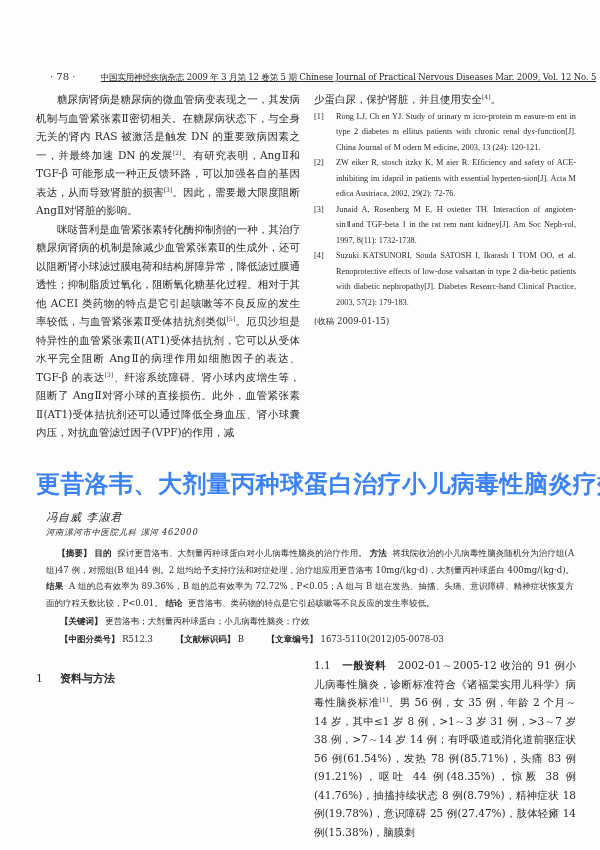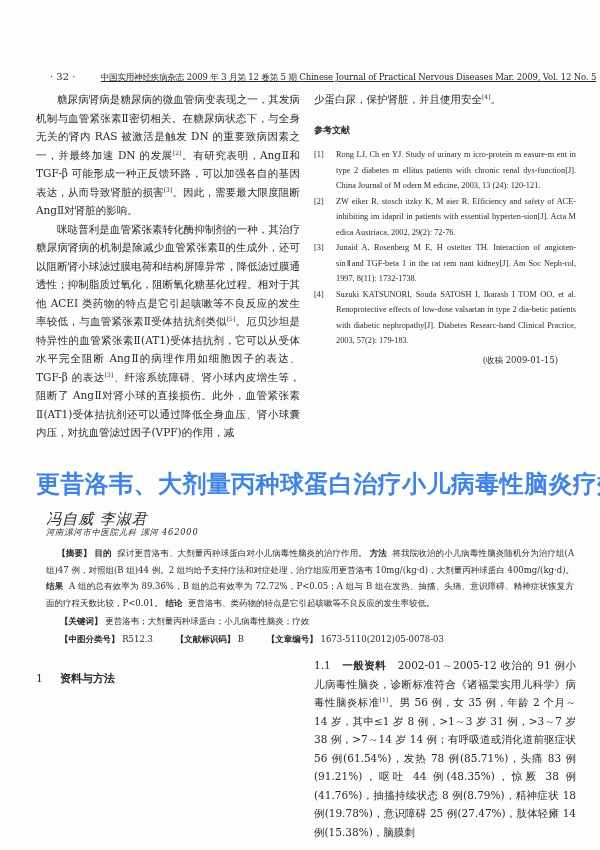--- a/index.html
+++ b/index.html
@@ -16,50 +16,49 @@
   .running-header .jr { text-decoration: underline; text-decoration-thickness: 0.5px; letter-spacing: -0.15px; }
   .col { font-size: 10.5px; line-height: 18.5px; text-align: justify; }
   .col p { margin: 0; text-indent: 2em; }
   .sec-head { font-weight: bold; font-family: "DejaVu Sans", "Liberation Sans", sans-serif; font-size: 11px; }
   .sec-head .num { font-weight: normal; display: inline-block; width: 24px; font-family: "DejaVu Serif", serif; }
   sup { font-size: 6px; vertical-align: super; line-height: 0; }
   .refs-title { font-weight: bold; font-family: "DejaVu Sans", sans-serif; font-size: 9px; margin: 12px 0 8px 0; }
   .ref { font-family: "Liberation Serif", serif; font-size: 8.3px; line-height: 15.5px; display: flex; }
   .ref .rn { width: 22px; flex: none; }
   .ref .rt { flex: 1; text-align: justify; }
-  .received { font-size: 8.5px; text-align: right; padding-right: 18px; margin-top: 2px; }
+  .received { font-size: 8.5px; padding-right: 18px; margin-top: 2px; }
   .title {
     left: 36px; top: 468px; width: 540px;
     font-family: "DejaVu Sans", "Liberation Sans", sans-serif; font-weight: bold;
     font-size: 24px; letter-spacing: 0.4px; color: #3b82f6; white-space: nowrap;
   }
-  .authors { left: 46px; top: 510px; font-size: 15px; font-style: italic; letter-spacing: 1px; }
+  .authors { left: 46px; top: 510px; font-size: 11px; font-style: italic; letter-spacing: 1px; }
   .affil { left: 46px; top: 527px; font-size: 8.3px; font-style: italic; letter-spacing: 0.8px; }
   .abstract { left: 46px; top: 545px; width: 528px; font-size: 8.5px; line-height: 16.5px; text-align: justify; }
   .abstract .lbl { font-weight: bold; font-family: "DejaVu Sans", sans-serif; }
   .meta-line { left: 60px; font-size: 8.5px; white-space: nowrap; }
   .meta-line .lbl { font-weight: bold; font-family: "DejaVu Sans", sans-serif; }
   .meta-line .gap { display: inline-block; width: 20px; }
 </style>
 </head>
 <body>
 
 <div class="abs running-header">
-  <span class="pg">· 32 ·</span>
+  <span class="pg">· 78 ·</span>
   <span class="jr">中国实用神经疾病杂志 2009 年 3 月第 12 卷第 5 期   Chinese Journal of Practical Nervous Diseases Mar. 2009, Vol. 12 No. 5</span>
 </div>
 
 <div class="abs col" style="left:36px; top:90px; width:264px;">
   <p><span>糖尿病肾病是糖尿病的微血管病变表现之一，其发病机制与血管紧张素Ⅱ密切相关。在糖尿病状态下，与全身无关的肾内 RAS 被激活是触发 DN 的重要致病因素之一，并最终加速 DN 的发展</span><sup>[2]</sup><span>。有研究表明，AngⅡ和 TGF-β 可能形成一种正反馈环路，可以加强各自的基因表达，从而导致肾脏的损害</span><sup>[3]</sup><span>。因此，需要最大限度阻断 AngⅡ对肾脏的影响。</span></p>
   <p><span>咪哒普利是血管紧张素转化酶抑制剂的一种，其治疗糖尿病肾病的机制是除减少血管紧张素Ⅱ的生成外，还可以阻断肾小球滤过膜电荷和结构屏障异常，降低滤过膜通透性；抑制脂质过氧化，阻断氧化糖基化过程。相对于其他 ACEI 类药物的特点是它引起咳嗽等不良反应的发生率较低，与血管紧张素Ⅱ受体拮抗剂类似</span><sup>[5]</sup><span>。厄贝沙坦是特异性的血管紧张素Ⅱ(AT1)受体拮抗剂，它可以从受体水平完全阻断 AngⅡ的病理作用如细胞因子的表达、TGF-β 的表达</span><sup>[3]</sup><span>、纤溶系统障碍、肾小球内皮增生等，阻断了 AngⅡ对肾小球的直接损伤。此外，血管紧张素Ⅱ(AT1)受体拮抗剂还可以通过降低全身血压、肾小球囊内压，对抗血管滤过因子(VPF)的作用，减</span></p>
 </div>
 
 <div class="abs col" style="left:314px; top:90px; width:262px;">
   <div><span>少蛋白尿，保护肾脏，并且使用安全</span><sup>[4]</sup><span>。</span></div>
-  <div class="refs-title">参考文献</div>
   <div class="ref">
       <span class="rn">[1]</span>
       <span class="rt">Rong LJ, Ch en YJ. Study of urinary m icro-protein m easure-m ent in type 2 diabetes m ellitus patients with chronic renal dys-function[J]. China Journal of M odern M edicine, 2003, 13 (24): 120-121.</span>
     </div>
   <div class="ref">
       <span class="rn">[2]</span>
       <span class="rt">ZW eiker R, stosch itzky K, M aier R. Efficiency and safety of ACE-inhibiting im idapril in patients with essential hyperten-sion[J]. Acta M edica Austriaca, 2002, 29(2): 72-76.</span>
     </div>
   <div class="ref">
       <span class="rn">[3]</span>

